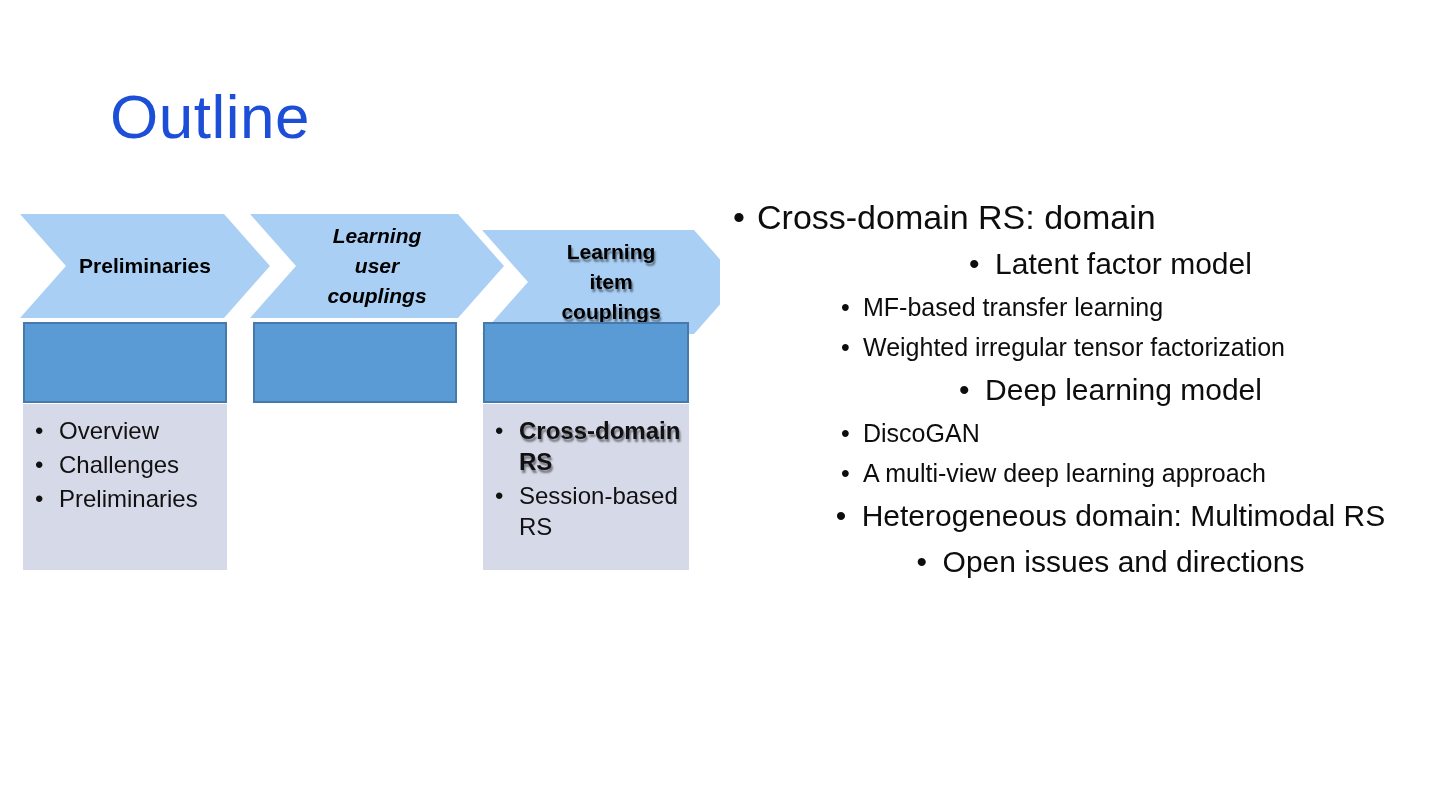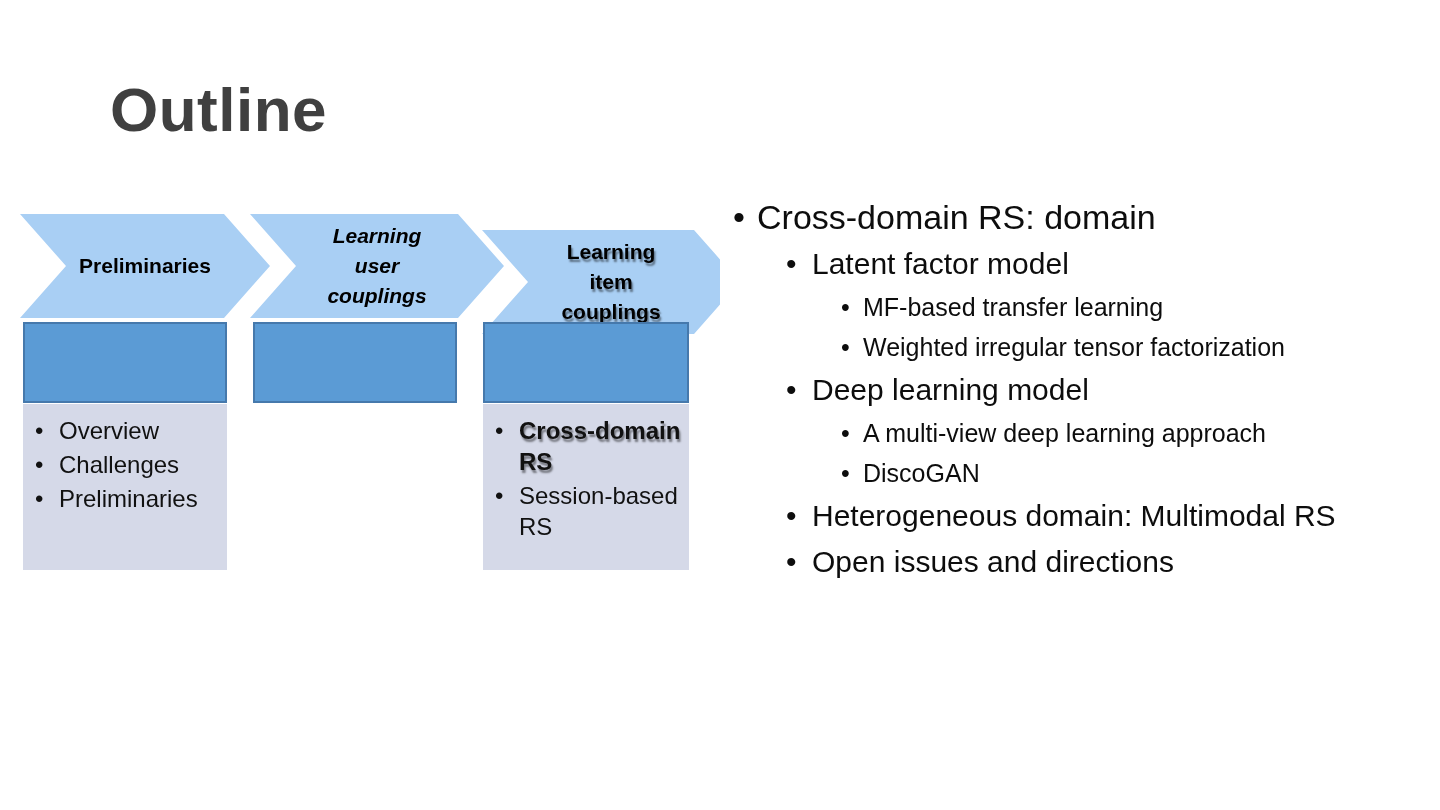--- a/index.html
+++ b/index.html
@@ -12,25 +12,25 @@
     position: relative;
     width: 1440px;
     height: 810px;
     background: #ffffff;
     overflow: hidden;
     color: #0d0d0d;
   }
   .title {
     position: absolute;
     left: 110px;
-    top: 76px;
+    top: 83px;
     font-size: 62px;
     line-height: 68px;
-    font-weight: 700;
-    color: #404040;
+    font-weight: 400;
+    color: #1d4ed8;
     letter-spacing: 0.5px;
   }
 
   
   .diagram {
     position: absolute;
     left: 0; top: 0;
     width: 720px;
     height: 600px;
     overflow: hidden; 
@@ -97,21 +97,21 @@
     position: absolute;
     left: 725px;
     top: 193px;
     width: 710px;
   }
   .orow { display: flex; color: #0d0d0d; }
   .orow .dot { flex: none; }
   .orow .dot::before { content: "\2022"; }
   .o1 { font-size: 34px; line-height: 48px; padding-left: 8px; }
   .o1 .dot { width: 24px; }
-  .o2 { font-size: 30px; line-height: 46px; padding-left: 61px; }
+  .o2 { font-size: 30px; line-height: 46px; padding-left: 61px; justify-content: center; }
   .o2 .dot { width: 26px; }
   .o3 { font-size: 25px; line-height: 40px; padding-left: 116px; }
   .o3 .dot { width: 22px; }
 </style>
 </head>
 <body>
 
 <div class="slide">
 
   <div class="title">Outline</div>
@@ -177,26 +177,26 @@
     <div class="orow o3">
       <span class="dot"></span>
       <span class="txt">Weighted irregular tensor factorization</span>
     </div>
     <div class="orow o2">
       <span class="dot"></span>
       <span class="txt">Deep learning model</span>
     </div>
     <div class="orow o3">
       <span class="dot"></span>
+      <span class="txt">DiscoGAN</span>
+    </div>
+    <div class="orow o3">
+      <span class="dot"></span>
       <span class="txt">A multi-view deep learning approach</span>
     </div>
-    <div class="orow o3">
-      <span class="dot"></span>
-      <span class="txt">DiscoGAN</span>
-    </div>
     <div class="orow o2">
       <span class="dot"></span>
       <span class="txt">Heterogeneous domain: Multimodal RS</span>
     </div>
     <div class="orow o2">
       <span class="dot"></span>
       <span class="txt">Open issues and directions</span>
     </div>
   </div>
 

